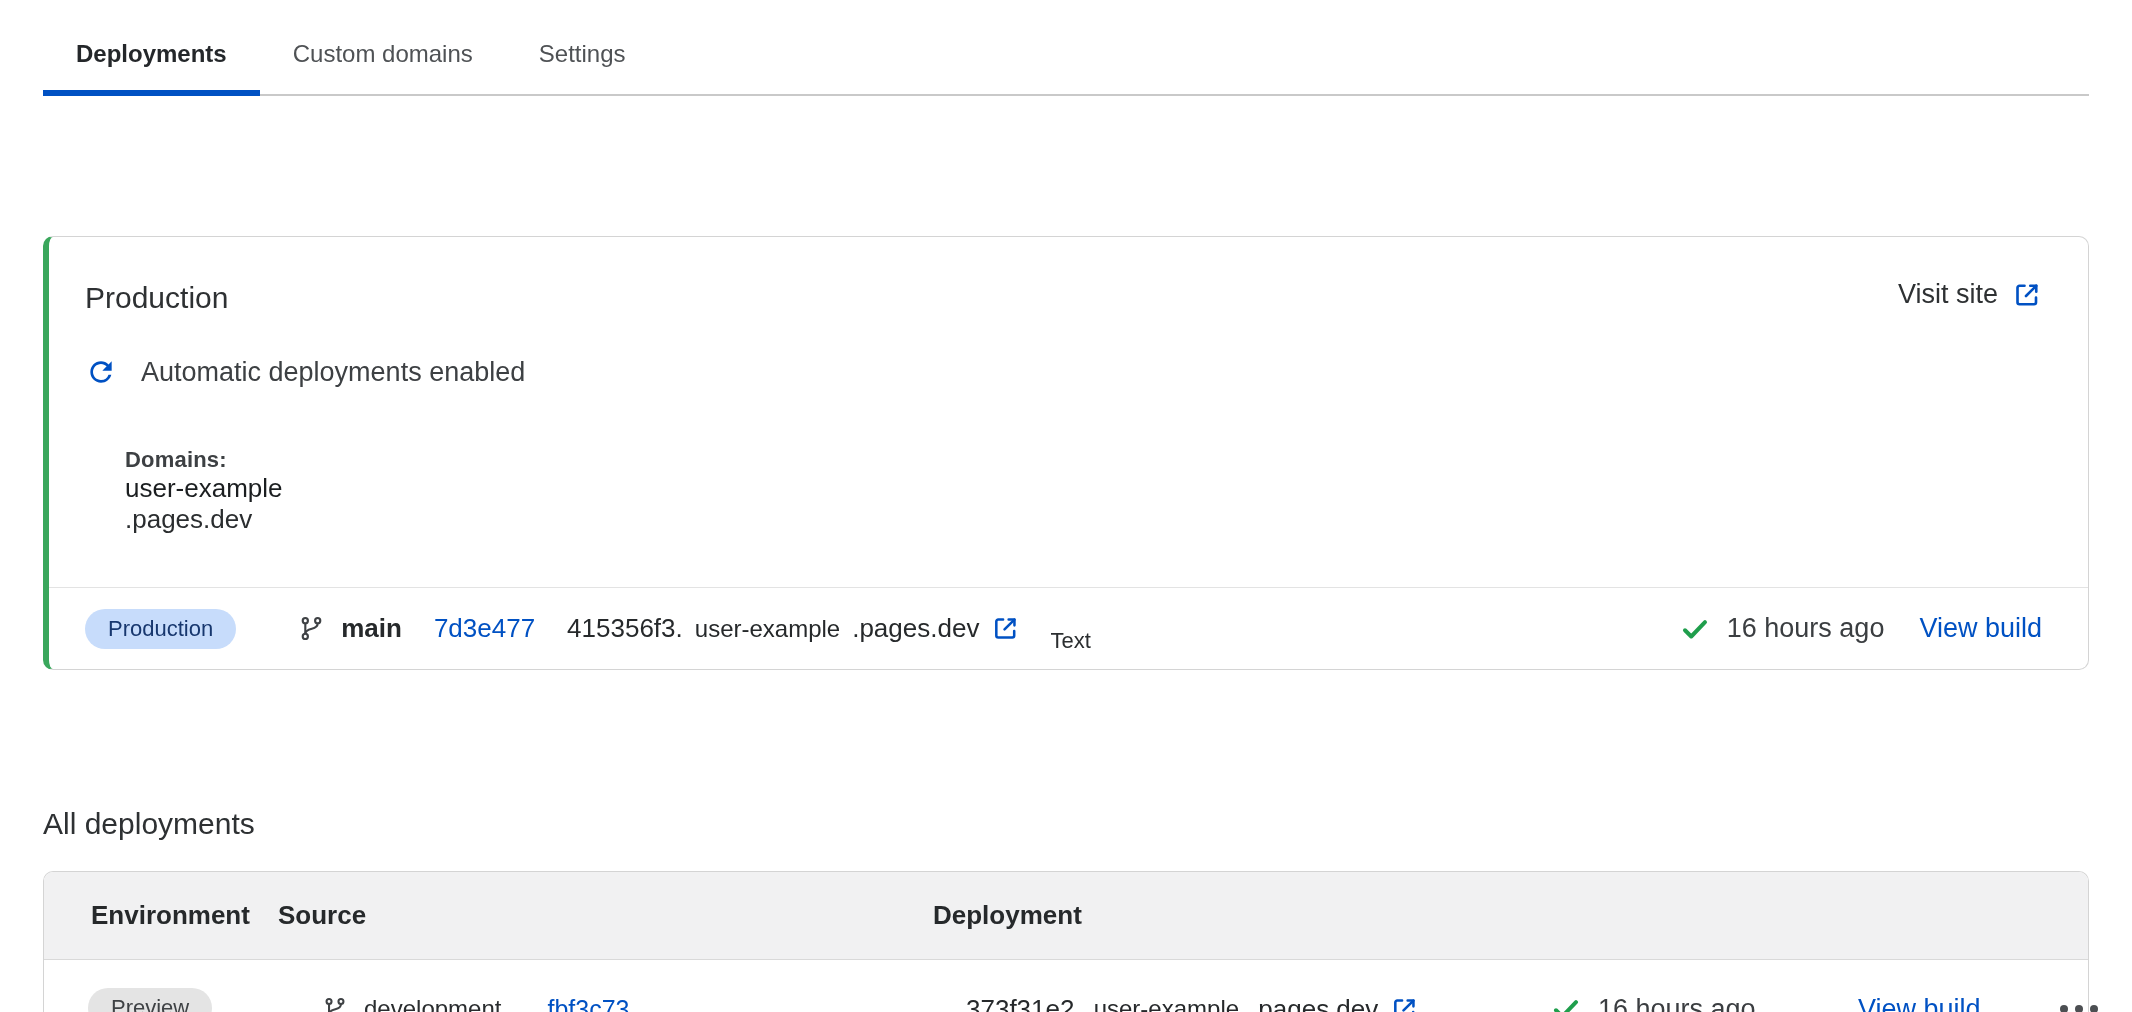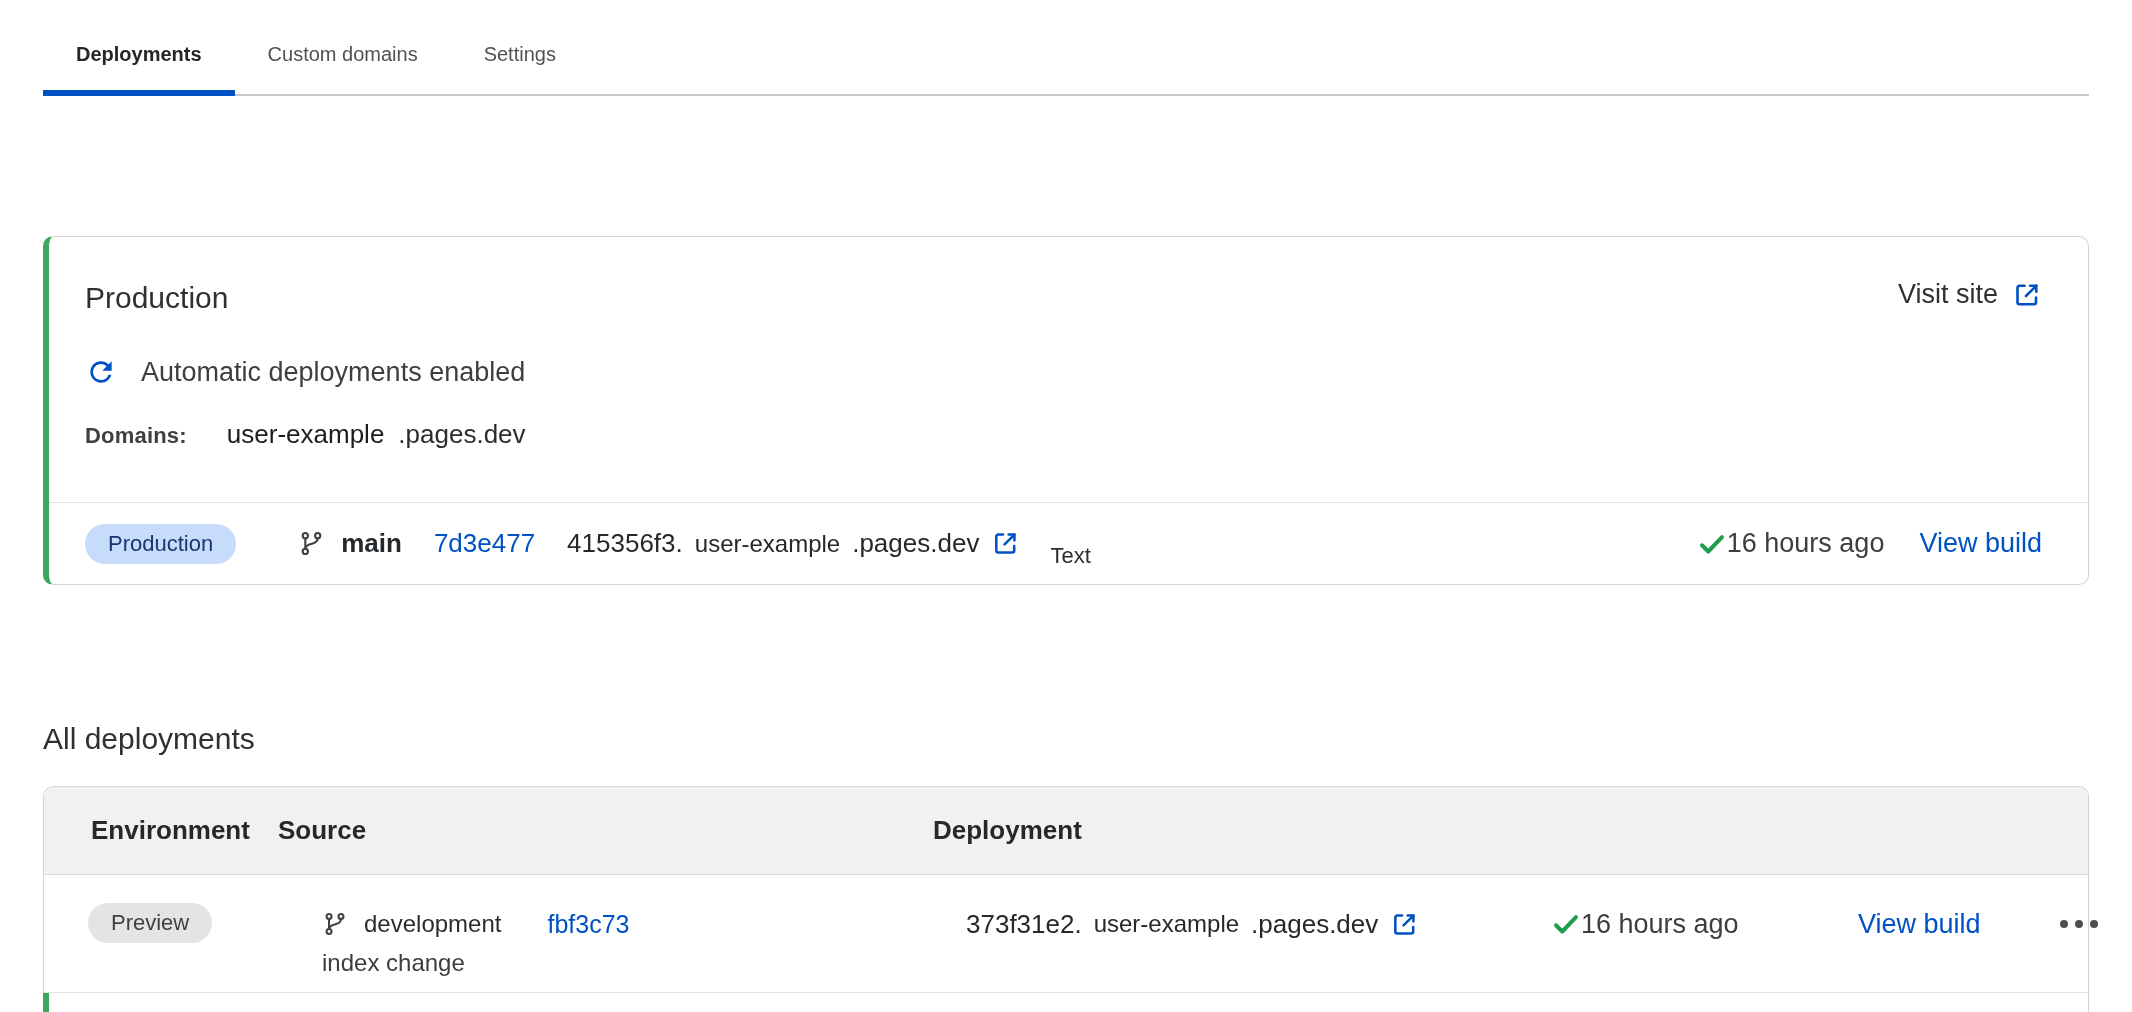--- a/index.html
+++ b/index.html
@@ -24,21 +24,21 @@
   .accent { color: var(--accent); }
 
   
   .tabs {
     margin: 0 43px;
     display: flex;
     border-bottom: 2px solid #c9c9c9;
   }
   .tab {
     padding: 36px 33px 24px;
-    font-size: 20px;
+    font-size: 24px;
     line-height: 36px;
     color: #4f5255;
     margin-bottom: -2px;
     cursor: pointer;
     white-space: nowrap;
   }
   .tab.active {
     color: #24272a;
     font-weight: 700;
     border-bottom: 6px solid var(--accent);
@@ -59,23 +59,24 @@
   .visit {
     display: flex; align-items: center; gap: 14px;
     font-size: 27px; color: #2e3133; cursor: pointer; text-decoration: none;
   }
   .auto-row {
     margin-top: 36px;
     display: flex; align-items: center; gap: 24px;
     font-size: 27px; line-height: 38px; color: #3d4043;
   }
   .domains-row {
-    margin-top: 28px;
+    margin-top: 56px;
     display: flex; align-items: baseline;
     padding-bottom: 52px;
+    flex-direction: column;
   }
   .domains-label { font-size: 22px; font-weight: 700; color: #3d4043; letter-spacing: .2px; }
   .domain-name { font-size: 26px; color: #1b1e20; margin-left: 40px; }
   .domain-suffix { font-size: 26px; color: #2a2d2f; margin-left: 14px; }
 
   .deploy-row {
     border-top: 1px solid #e3e3e3;
     height: 82px;
     display: flex; align-items: center;
     padding: 0 46px 0 36px;
@@ -95,21 +96,21 @@
   .commit-link { font-size: 26px; color: var(--accent); margin-left: 32px; cursor: pointer; text-decoration: none; }
 
   .url { display: flex; align-items: center; margin-left: 32px; cursor: pointer; text-decoration: none; }
   .url-prefix, .url-suffix { font-size: 26px; color: #26292b; }
   .url-name { font-size: 24px; color: #26292b; margin: 0 12px; }
   .url .icon { margin-left: 12px; }
 
   .note { font-size: 22px; color: #2b2e30; margin-left: 30px; transform: translateY(12px); }
   .spacer { flex: 1; }
 
-  .status-group { display: flex; align-items: center; font-size: 27px; color: #3b3e41; white-space: nowrap; }
+  .status-group { display: flex; align-items: center; gap: 17px; font-size: 27px; color: #3b3e41; white-space: nowrap; }
   .view-build { font-size: 27px; color: var(--accent); margin-left: 35px; cursor: pointer; text-decoration: none; white-space: nowrap; }
 
   
   .section-title {
     margin: 135px 43px 0;
     font-size: 30px; line-height: 38px; font-weight: 500; color: #2e3133;
   }
   .table {
     margin: 28px 43px 0;
     border: 1px solid #d4d4d4;

